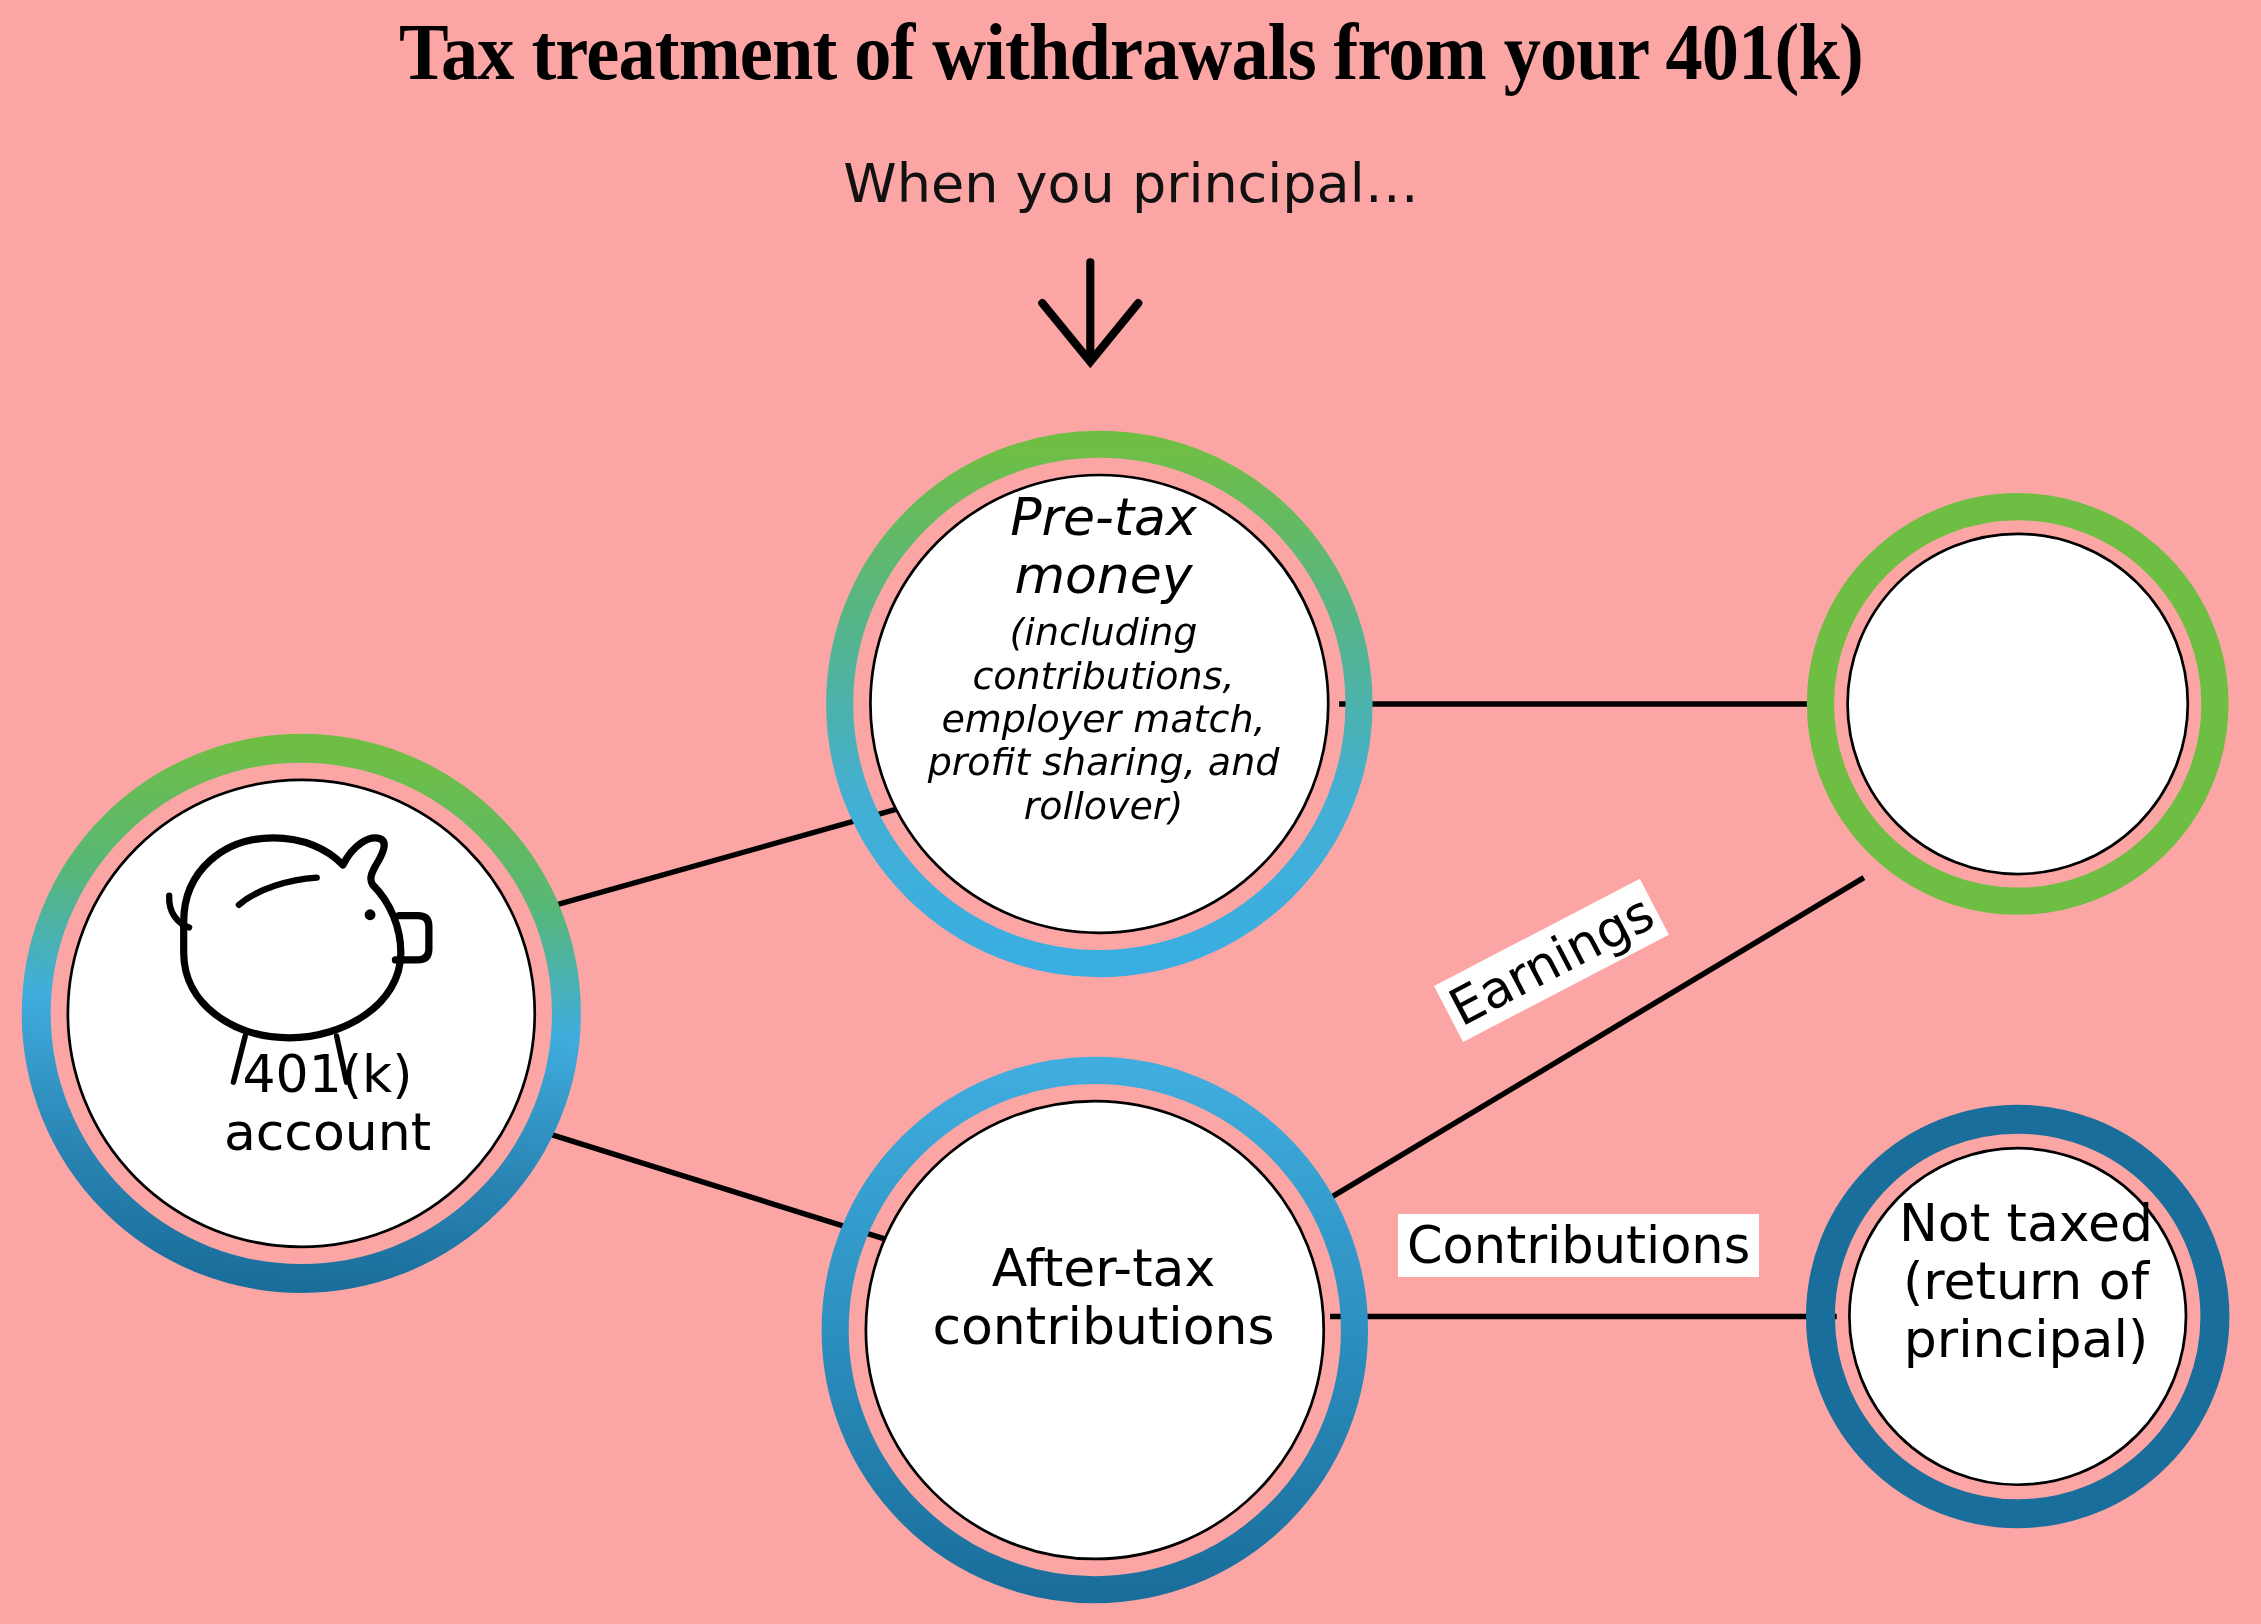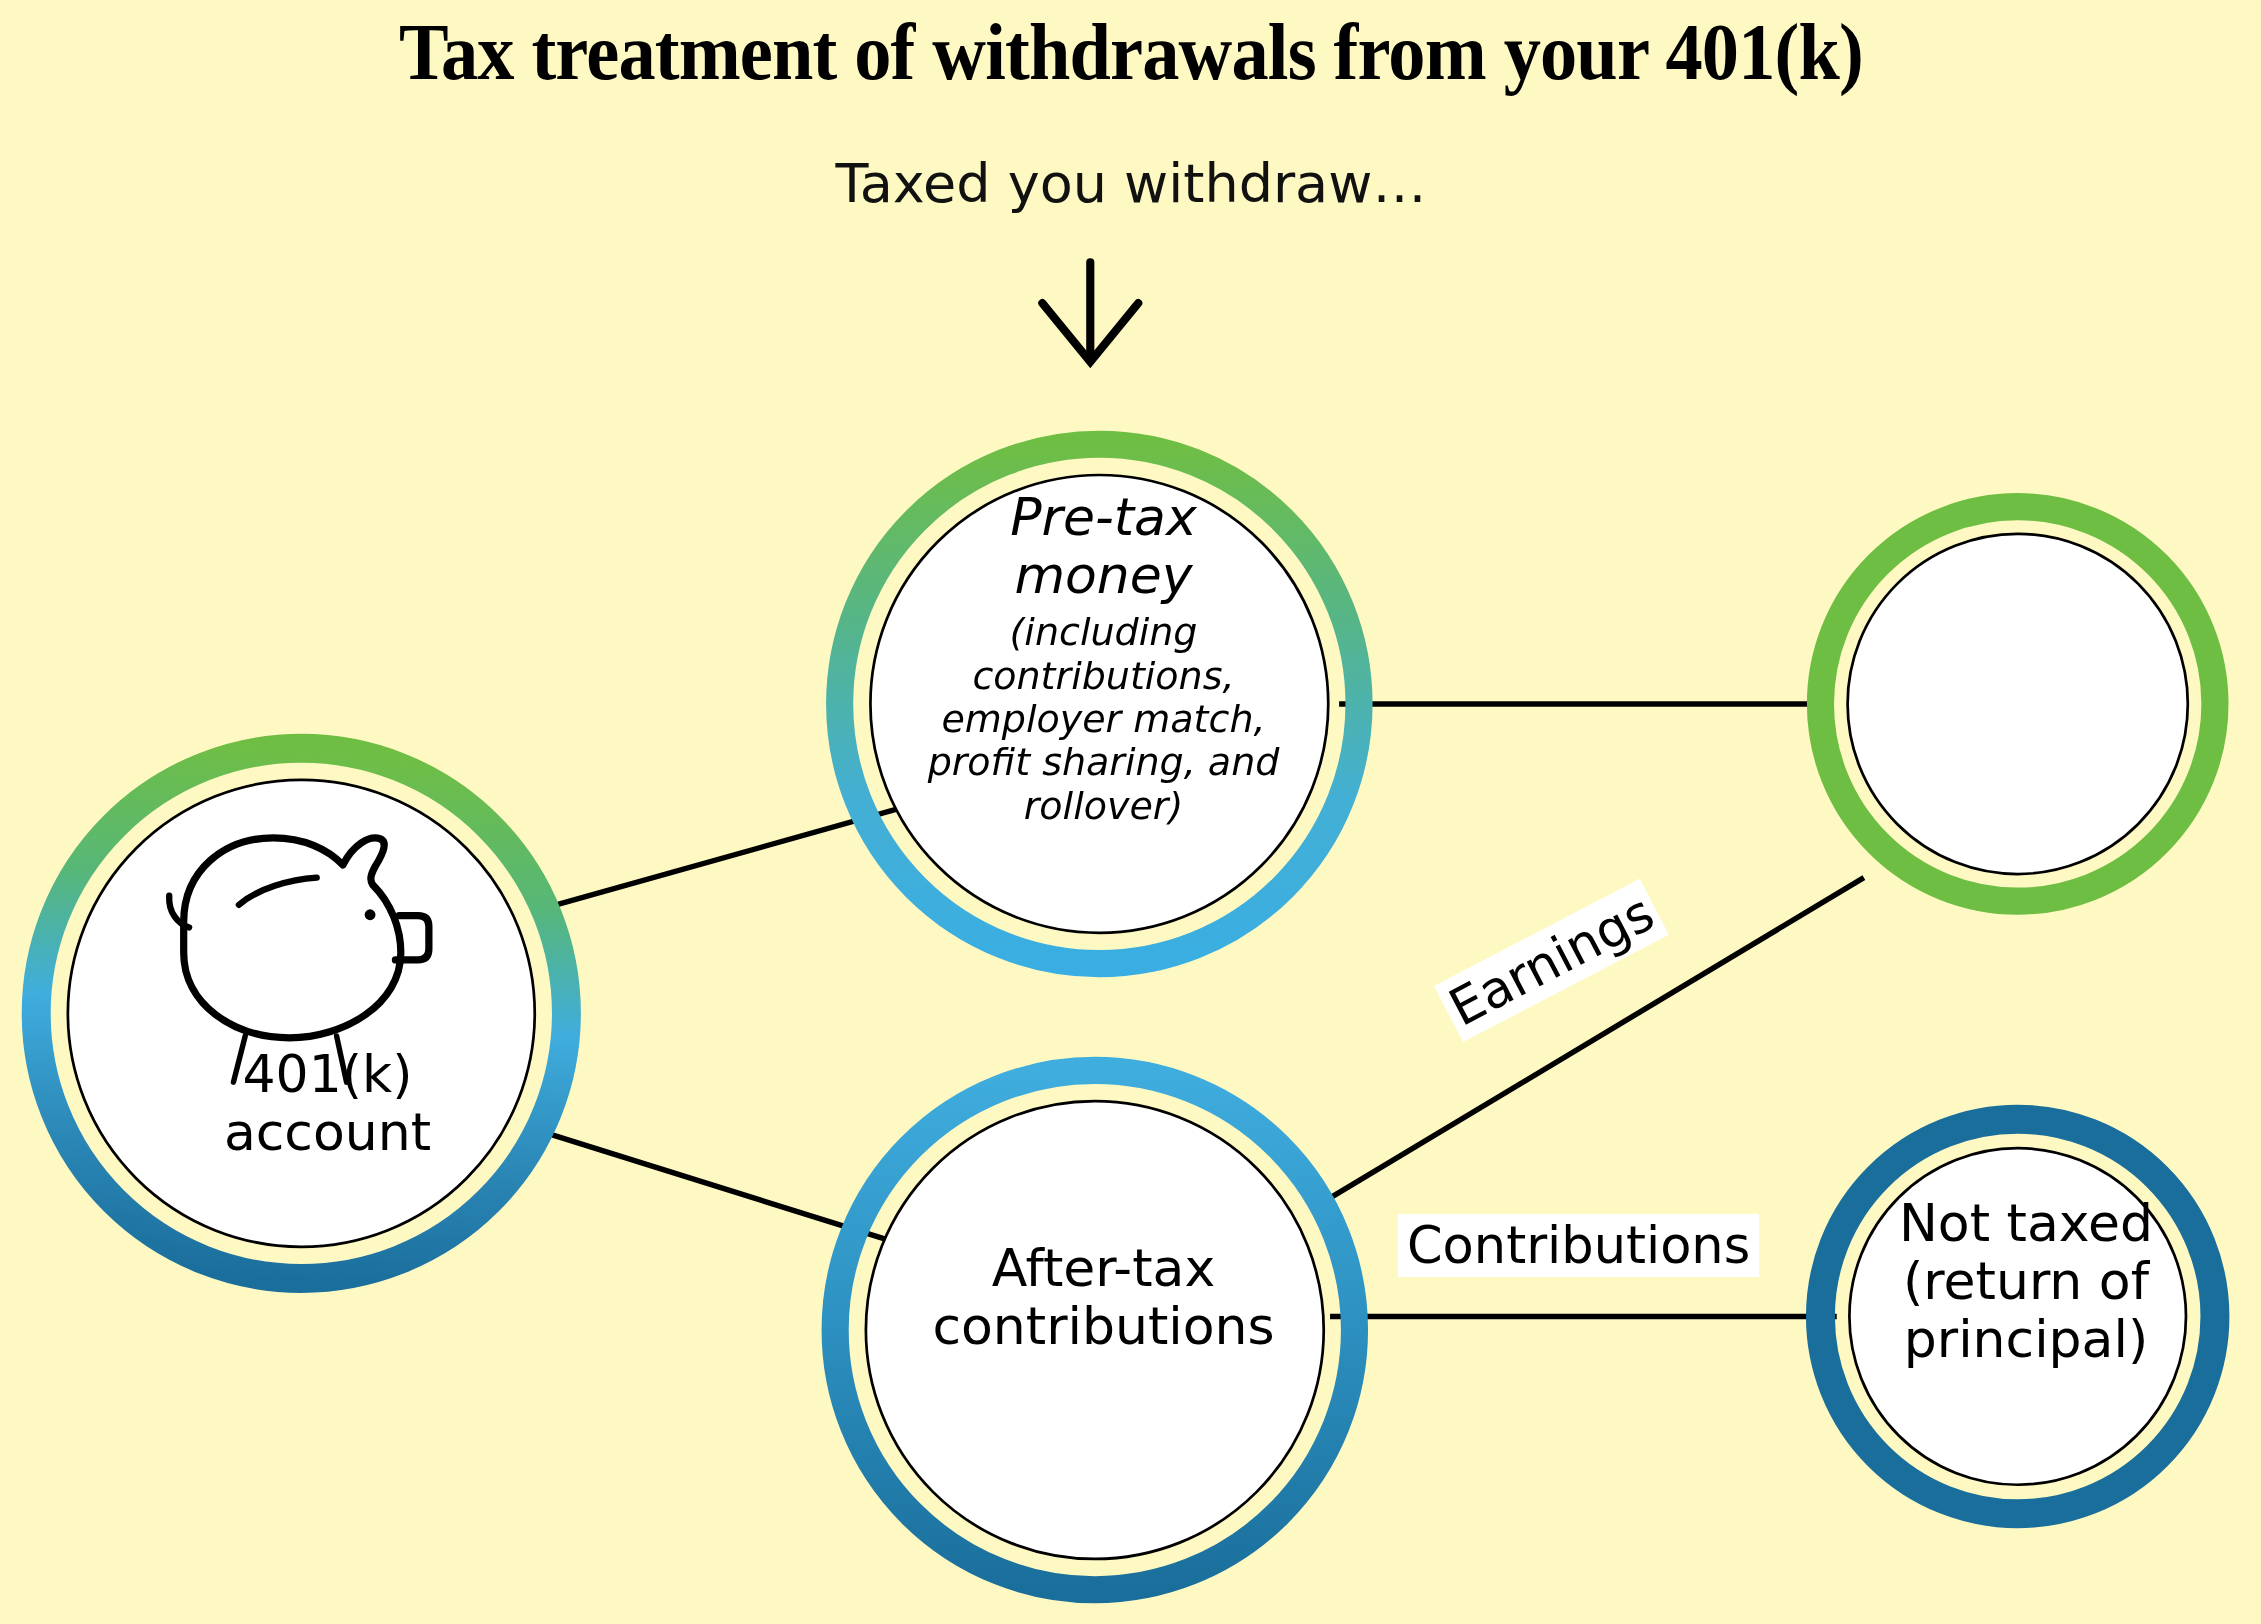--- a/index.html
+++ b/index.html
@@ -4,21 +4,21 @@
 <style>
   html, body {
     margin: 0;
     padding: 0;
     background: #ffffff;
   }
   #stage {
     position: relative;
     width: 2262px;
     height: 1625px;
-    background: #fef9c3;
+    background: #fca5a5;
     overflow: hidden;
     font-family: "DejaVu Sans", sans-serif;
   }
 
   
   #title {
     position: absolute;
     left: 0;
     top: 7.2px;
     width: 2262px;
@@ -108,21 +108,21 @@
     top: 1214px;
     padding: 1.8px 9px;
   }
 </style>
 </head>
 <body>
 
 <div id="stage">
 
   <div id="title">Tax treatment of withdrawals from your 401(k)</div>
-  <div id="subtitle">Taxed you withdraw…</div>
+  <div id="subtitle">When you principal…</div>
 
   <svg id="canvas" viewBox="0 0 2500 1796">
     <defs>
 
       <linearGradient id="gradAccount" x1="0.5" y1="0" x2="0.42" y2="1">
         <stop offset="0%" stop-color="#6FBE44"></stop>
         <stop offset="26%" stop-color="#57B777"></stop>
         <stop offset="50%" stop-color="#3FADDE"></stop>
         <stop offset="76%" stop-color="#2B87B6"></stop>
         <stop offset="100%" stop-color="#1A6E9B"></stop>

